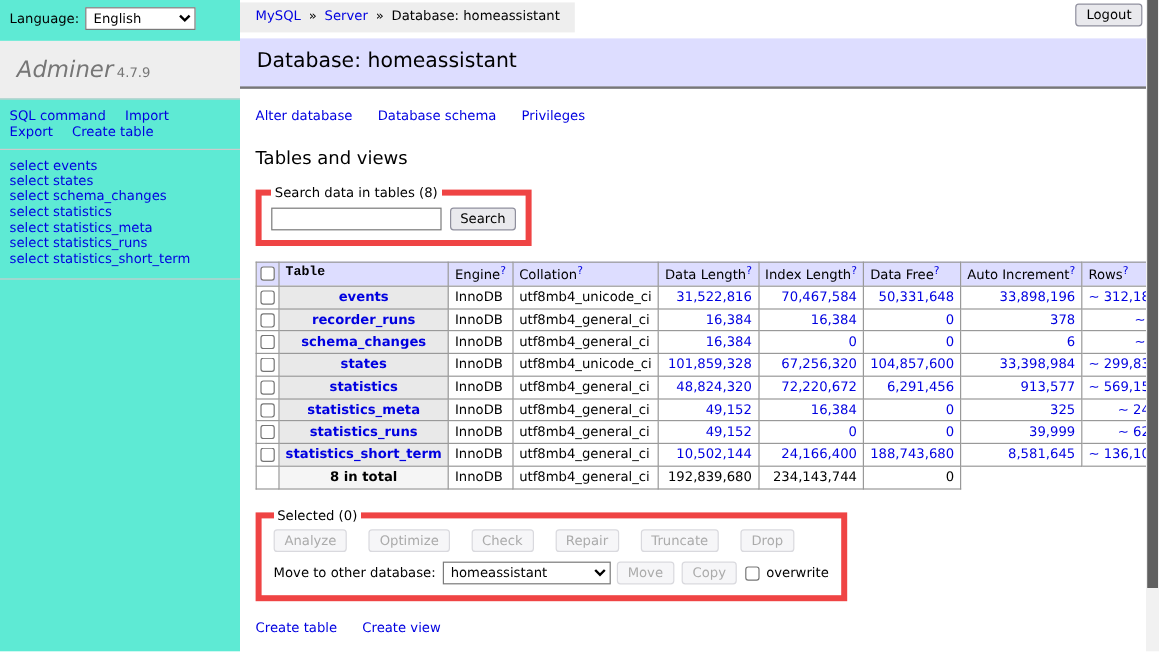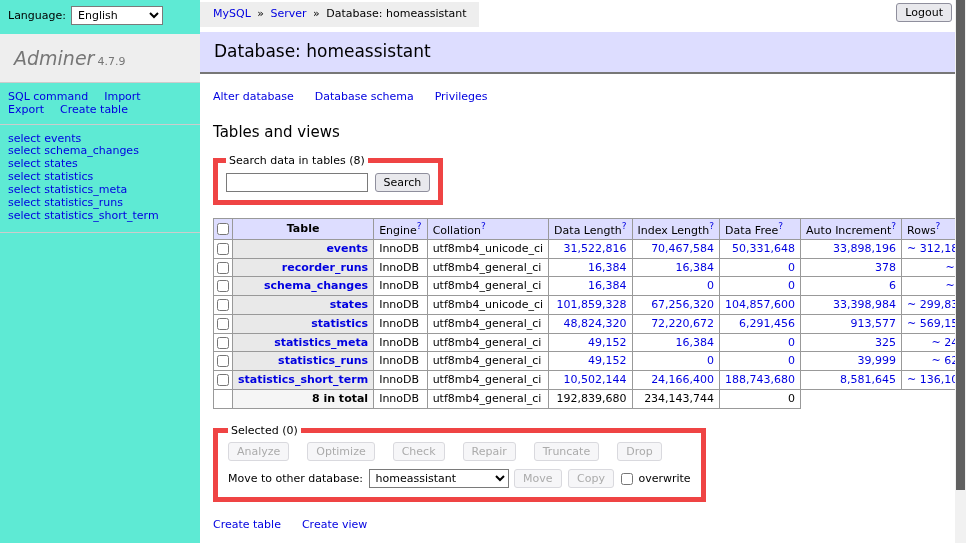--- a/index.html
+++ b/index.html
@@ -70,22 +70,22 @@
     border: 5px solid #ef4444; padding: 5px 8px 8px; margin-top: 12px;
     width: fit-content;
   }
   legend { padding: 0 3px; }
   .search-input { width: 142px; margin-right: 3px; }
 
   
   table { border-collapse: collapse; margin-top: 13px; font-size: 11px; }
   th, td { border: 1px solid #999; padding: 2px 5px; height: 17px; white-space: nowrap; }
   thead th, thead td { background: #ddf; font-weight: normal; text-align: left; }
-  thead th.col-table { text-align: center; font-weight: bold; }
-  tbody th { background: #e9e9e9; font-weight: normal; text-align: right; }
+  thead th.col-table { text-align: left; font-weight: bold; font-family: Liberation Mono, monospace; }
+  tbody th { background: #e9e9e9; font-weight: normal; text-align: center; }
   tbody th a { font-weight: bold; }
   td.num { text-align: right; }
   tr.total-row th { background: #f5f5f5; font-weight: bold; }
   td.check, th.check { text-align: center; padding: 1px 2px; }
   input[type=checkbox] { width: 12px; height: 12px; margin: 0 1px; vertical-align: middle; }
   sup.help { font-size: 9px; }
   sup.help a { text-decoration: none; }
 
   
   .selected-fs { margin-top: 15px; padding: 5px 10px 9px; }
@@ -118,22 +118,22 @@
     <span class="app-name">Adminer</span><span class="app-version">4.7.9</span>
   </h1>
   <hr>
   <p class="side-links">
     <a>SQL command</a><a>Import</a><br>
     <a>Export</a><a>Create table</a>
   </p>
   <hr>
   <ul class="table-links" id="table-links">
       <li><a href="#">select events</a></li>
+      <li><a href="#">select states</a></li>
       <li><a href="#">select schema_changes</a></li>
-      <li><a href="#">select states</a></li>
       <li><a href="#">select statistics</a></li>
       <li><a href="#">select statistics_meta</a></li>
       <li><a href="#">select statistics_runs</a></li>
       <li><a href="#">select statistics_short_term</a></li>
     </ul>
   <hr>
 </aside>
 
 <div class="main">
   <div class="topbar">

